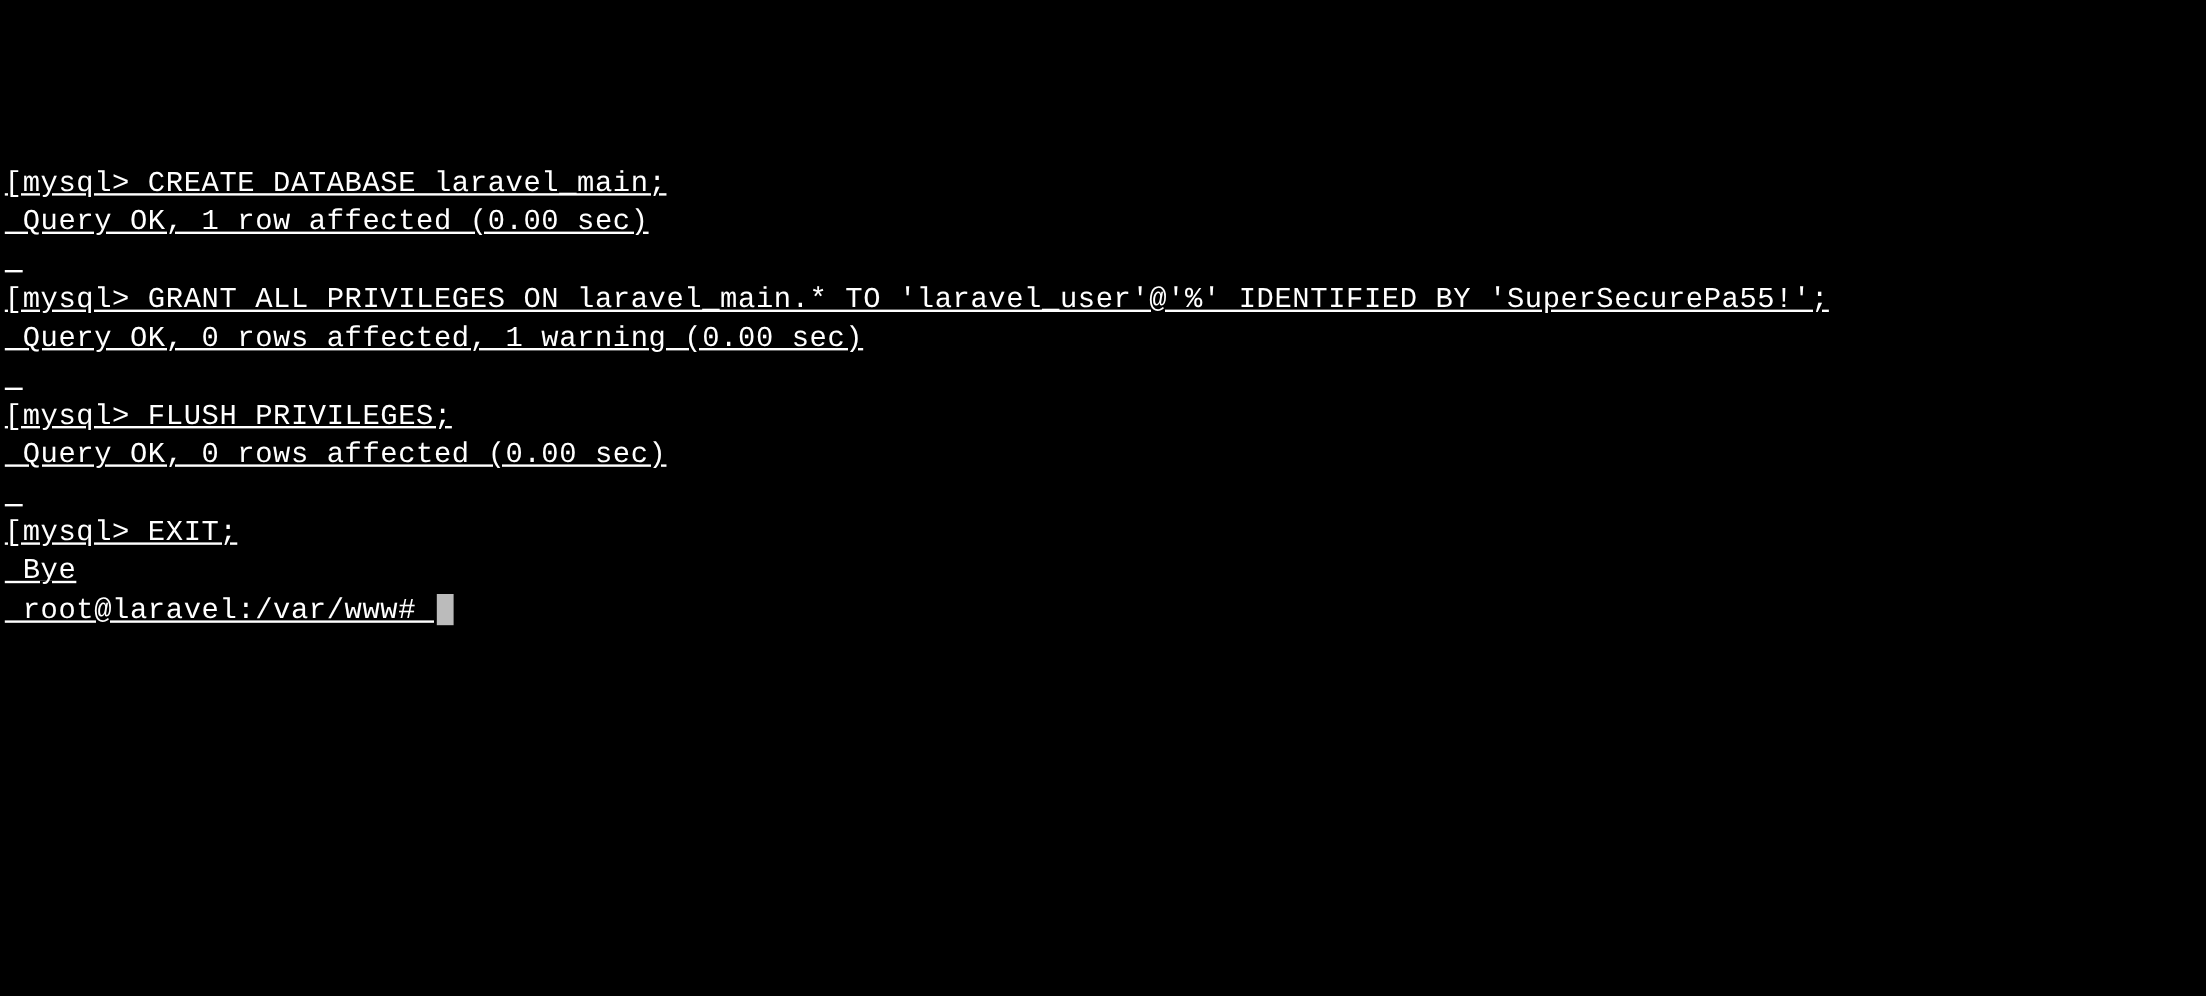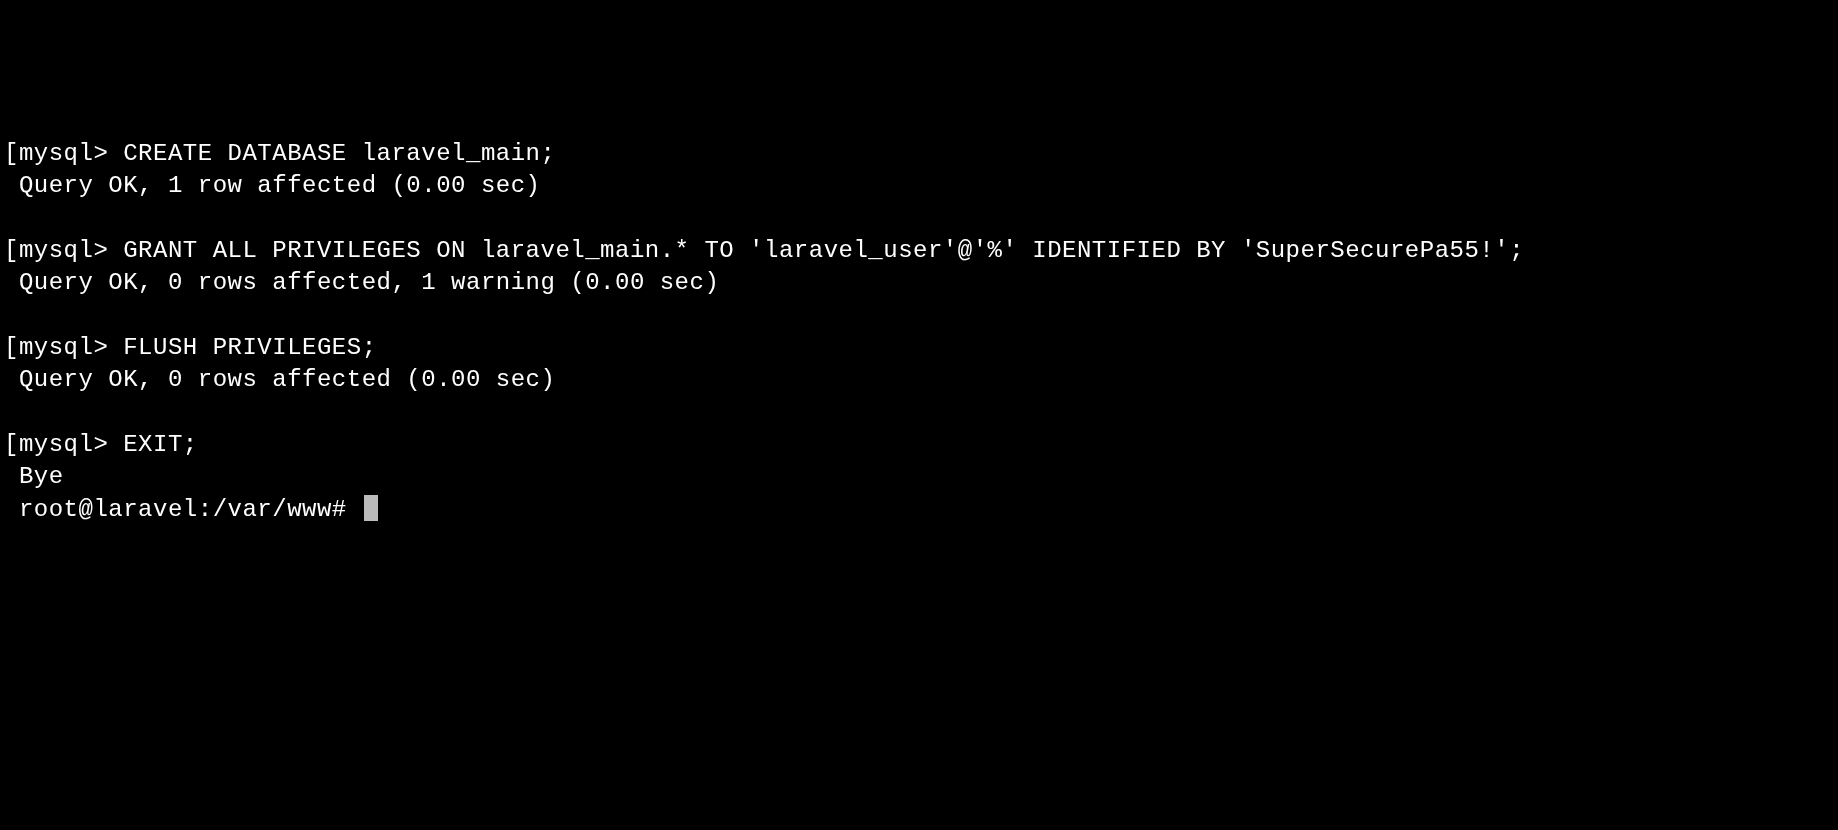--- a/index.html
+++ b/index.html
@@ -15,20 +15,21 @@
       line-height: 1.35;
       padding: 8px 4px;
       width: 1838px;
       height: 830px;
       overflow: hidden;
       white-space: pre;
       letter-spacing: 0.5px;
     }
     .terminal-line {
       display: block;
+      text-decoration: underline;
     }
     .cursor {
       display: inline-block;
       width: 14px;
       height: 26px;
       background-color: #bbbbbb;
       vertical-align: text-bottom;
       margin-left: 2px;
       position: relative;
       top: -2px;

